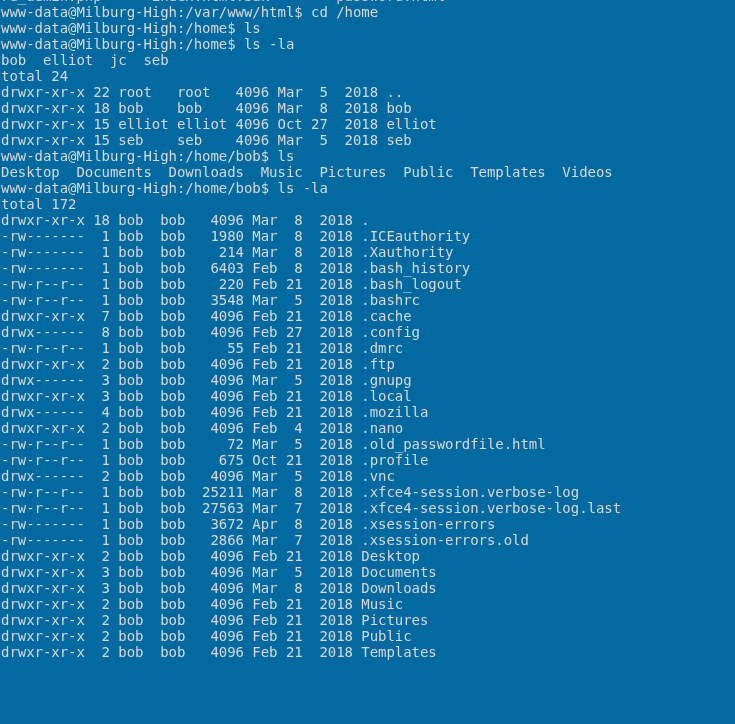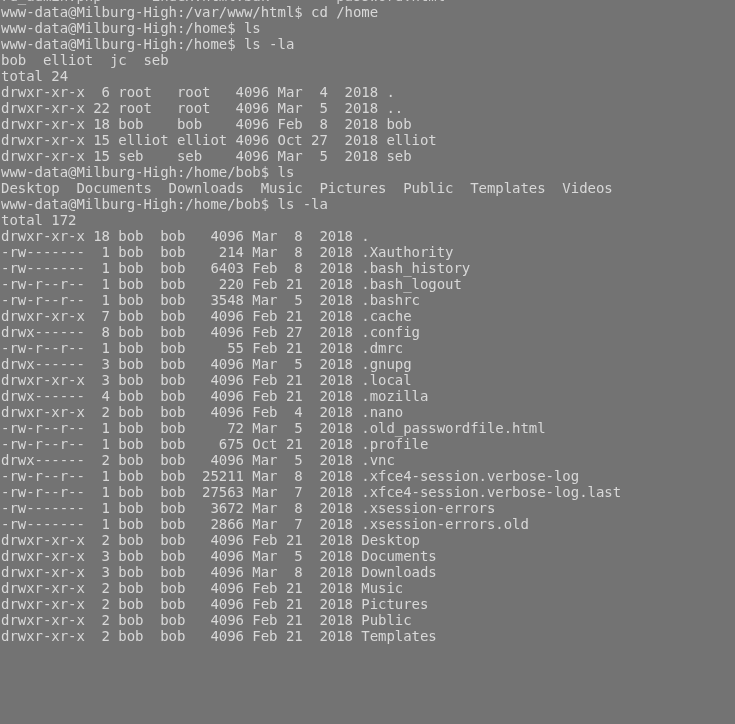--- a/index.html
+++ b/index.html
@@ -10,21 +10,21 @@
   body {
     width: 735px;
     height: 724px;
     overflow: hidden;
     font-family: "DejaVu Sans Mono", "Liberation Mono", monospace;
   }
   #terminal {
     position: relative;
     width: 735px;
     height: 724px;
-    background: #737373;
+    background: #0369a1;
     color: #d8d8d8;
     font-family: "DejaVu Sans Mono", "Liberation Mono", monospace;
     font-size: 14px;
     line-height: 16px;
     letter-spacing: -0.05px;
     overflow: hidden;
     box-sizing: border-box;
   }
   
   #screen-lines {
@@ -53,47 +53,48 @@
 <body>
 
 <div id="terminal">
   <div id="screen-lines">
       <div class="tline clipped">rd_admin.php      index.html.bak        password.html</div>
       <div class="tline">www-data@Milburg-High:/var/www/html$ cd /home</div>
       <div class="tline">www-data@Milburg-High:/home$ ls</div>
       <div class="tline">www-data@Milburg-High:/home$ ls -la</div>
       <div class="tline">bob  elliot  jc  seb</div>
       <div class="tline">total 24</div>
-      <div class="tline">drwxr-xr-x  6 root   root   4096 Mar  4  2018 .</div>
       <div class="tline">drwxr-xr-x 22 root   root   4096 Mar  5  2018 ..</div>
-      <div class="tline">drwxr-xr-x 18 bob    bob    4096 Feb  8  2018 bob</div>
+      <div class="tline">drwxr-xr-x 18 bob    bob    4096 Mar  8  2018 bob</div>
       <div class="tline">drwxr-xr-x 15 elliot elliot 4096 Oct 27  2018 elliot</div>
       <div class="tline">drwxr-xr-x 15 seb    seb    4096 Mar  5  2018 seb</div>
       <div class="tline">www-data@Milburg-High:/home/bob$ ls</div>
       <div class="tline">Desktop  Documents  Downloads  Music  Pictures  Public  Templates  Videos</div>
       <div class="tline">www-data@Milburg-High:/home/bob$ ls -la</div>
       <div class="tline">total 172</div>
       <div class="tline">drwxr-xr-x 18 bob  bob   4096 Mar  8  2018 .</div>
+      <div class="tline">-rw-------  1 bob  bob   1980 Mar  8  2018 .ICEauthority</div>
       <div class="tline">-rw-------  1 bob  bob    214 Mar  8  2018 .Xauthority</div>
       <div class="tline">-rw-------  1 bob  bob   6403 Feb  8  2018 .bash_history</div>
       <div class="tline">-rw-r--r--  1 bob  bob    220 Feb 21  2018 .bash_logout</div>
       <div class="tline">-rw-r--r--  1 bob  bob   3548 Mar  5  2018 .bashrc</div>
       <div class="tline">drwxr-xr-x  7 bob  bob   4096 Feb 21  2018 .cache</div>
       <div class="tline">drwx------  8 bob  bob   4096 Feb 27  2018 .config</div>
       <div class="tline">-rw-r--r--  1 bob  bob     55 Feb 21  2018 .dmrc</div>
+      <div class="tline">drwxr-xr-x  2 bob  bob   4096 Feb 21  2018 .ftp</div>
       <div class="tline">drwx------  3 bob  bob   4096 Mar  5  2018 .gnupg</div>
       <div class="tline">drwxr-xr-x  3 bob  bob   4096 Feb 21  2018 .local</div>
       <div class="tline">drwx------  4 bob  bob   4096 Feb 21  2018 .mozilla</div>
       <div class="tline">drwxr-xr-x  2 bob  bob   4096 Feb  4  2018 .nano</div>
       <div class="tline">-rw-r--r--  1 bob  bob     72 Mar  5  2018 .old_passwordfile.html</div>
       <div class="tline">-rw-r--r--  1 bob  bob    675 Oct 21  2018 .profile</div>
       <div class="tline">drwx------  2 bob  bob   4096 Mar  5  2018 .vnc</div>
       <div class="tline">-rw-r--r--  1 bob  bob  25211 Mar  8  2018 .xfce4-session.verbose-log</div>
       <div class="tline">-rw-r--r--  1 bob  bob  27563 Mar  7  2018 .xfce4-session.verbose-log.last</div>
-      <div class="tline">-rw-------  1 bob  bob   3672 Mar  8  2018 .xsession-errors</div>
+      <div class="tline">-rw-------  1 bob  bob   3672 Apr  8  2018 .xsession-errors</div>
       <div class="tline">-rw-------  1 bob  bob   2866 Mar  7  2018 .xsession-errors.old</div>
       <div class="tline">drwxr-xr-x  2 bob  bob   4096 Feb 21  2018 Desktop</div>
       <div class="tline">drwxr-xr-x  3 bob  bob   4096 Mar  5  2018 Documents</div>
       <div class="tline">drwxr-xr-x  3 bob  bob   4096 Mar  8  2018 Downloads</div>
       <div class="tline">drwxr-xr-x  2 bob  bob   4096 Feb 21  2018 Music</div>
       <div class="tline">drwxr-xr-x  2 bob  bob   4096 Feb 21  2018 Pictures</div>
       <div class="tline">drwxr-xr-x  2 bob  bob   4096 Feb 21  2018 Public</div>
       <div class="tline">drwxr-xr-x  2 bob  bob   4096 Feb 21  2018 Templates</div>
     </div>
 </div>

